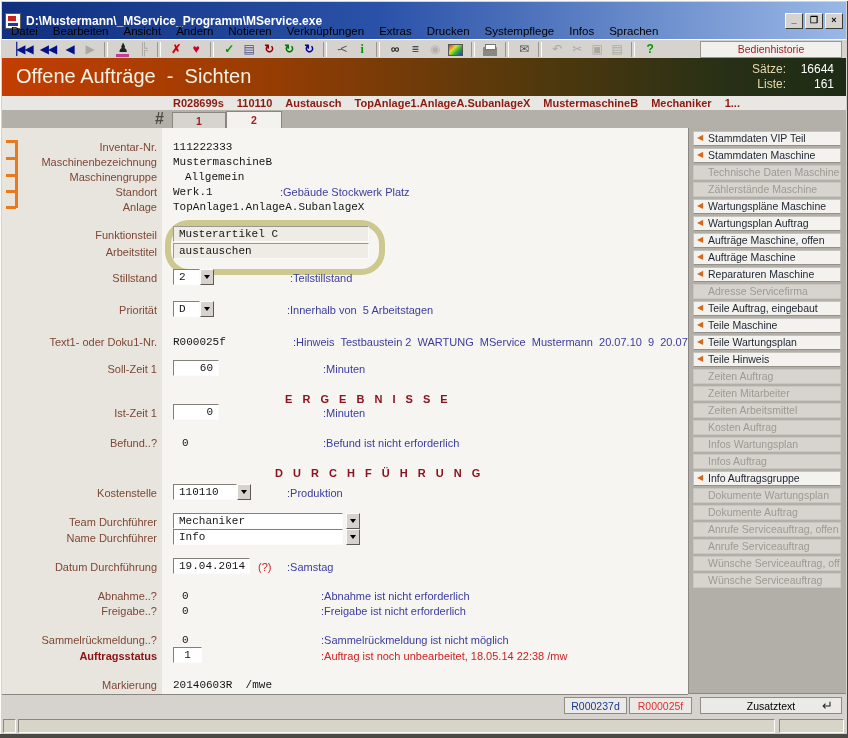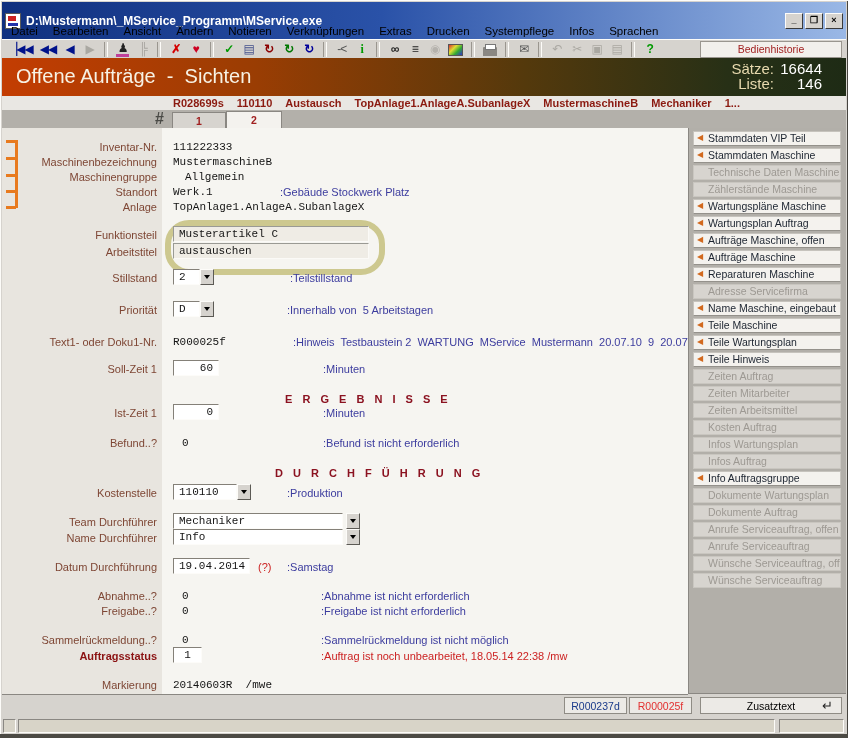--- a/index.html
+++ b/index.html
@@ -30,21 +30,21 @@
   .printer-icon{width:14px;height:9px;background:#8a8782;border-radius:1px 1px 0 0;position:relative;margin-top:3px;}
   .printer-icon::before{content:"";position:absolute;left:2px;top:-3px;width:9px;height:4px;background:#fff;border:1px solid #777;}
   .image-icon{width:13px;height:10px;border:1px solid #555;
     background:linear-gradient(135deg,#d33 0%,#dd3 35%,#3a3 65%,#33c 100%);}
   .bedienhistorie{margin-left:auto;margin-right:4px;width:140px;height:15px;background:#f2f0ec;
     border:1px solid #9a968f;color:#a22222;font-size:10.5px;text-align:center;line-height:14px;}
   
   .banner{position:absolute;left:2px;top:58px;right:2px;height:38px;
     background:linear-gradient(90deg,#c33d02 0%,#9a3d03 30%,#54390c 62%,#273016 86%,#1e2b15 100%);}
   .banner-title{position:absolute;left:14px;top:7px;font-size:20px;color:#f7f2e4;white-space:pre;}
-  .stats{position:absolute;right:24px;top:3px;font-size:15px;}
+  .stats{position:absolute;right:12px;top:3px;font-size:12px;}
   .stats .srow{display:flex;justify-content:flex-end;height:15px;align-items:center;}
   .stats .slabel{color:#e7d9ae;}
   .stats .sval{color:#fff;width:48px;text-align:right;white-space:pre;}
   
   .breadcrumb{position:absolute;left:2px;top:96px;right:2px;height:14px;background:#e9e7e3;
     display:flex;gap:13px;padding-left:171px;align-items:center;font-size:11px;font-weight:bold;color:#8b1a10;}
   .crumb{white-space:pre;}
   
   .tabstrip{position:absolute;left:2px;top:110px;right:2px;height:18px;background:#b3b0aa;}
   .hash{position:absolute;left:153px;top:0px;font-size:16px;font-weight:bold;color:#4a4a46;}
@@ -168,21 +168,21 @@
 
   <div class="banner">
     <span class="banner-title">Offene Aufträge  -  Sichten</span>
     <span class="stats">
       <span class="srow">
         <span class="slabel">Sätze:</span>
         <span class="sval">16644</span>
       </span>
       <span class="srow">
         <span class="slabel">Liste:</span>
-        <span class="sval">146</span>
+        <span class="sval">161</span>
       </span>
     </span>
   </div>
 
   <div class="breadcrumb">
     <span class="crumb">R028699s</span>
     <span class="crumb">110110</span>
     <span class="crumb">Austausch</span>
     <span class="crumb">TopAnlage1.AnlageA.SubanlageX</span>
     <span class="crumb">MustermaschineB</span>
@@ -350,21 +350,21 @@
       <div class="sb"><span class="sb-arrow">◀</span><span>Stammdaten VIP Teil</span></div>
       <div class="sb"><span class="sb-arrow">◀</span><span>Stammdaten Maschine</span></div>
       <div class="sb off"><span>Technische Daten Maschine</span></div>
       <div class="sb off"><span>Zählerstände Maschine</span></div>
       <div class="sb"><span class="sb-arrow">◀</span><span>Wartungspläne Maschine</span></div>
       <div class="sb"><span class="sb-arrow">◀</span><span>Wartungsplan Auftrag</span></div>
       <div class="sb"><span class="sb-arrow">◀</span><span>Aufträge Maschine, offen</span></div>
       <div class="sb"><span class="sb-arrow">◀</span><span>Aufträge Maschine</span></div>
       <div class="sb"><span class="sb-arrow">◀</span><span>Reparaturen Maschine</span></div>
       <div class="sb off"><span>Adresse Servicefirma</span></div>
-      <div class="sb"><span class="sb-arrow">◀</span><span>Name Maschine, eingebaut</span></div>
+      <div class="sb"><span class="sb-arrow">◀</span><span>Teile Auftrag, eingebaut</span></div>
       <div class="sb"><span class="sb-arrow">◀</span><span>Teile Maschine</span></div>
       <div class="sb"><span class="sb-arrow">◀</span><span>Teile Wartungsplan</span></div>
       <div class="sb"><span class="sb-arrow">◀</span><span>Teile Hinweis</span></div>
       <div class="sb off"><span>Zeiten Auftrag</span></div>
       <div class="sb off"><span>Zeiten Mitarbeiter</span></div>
       <div class="sb off"><span>Zeiten Arbeitsmittel</span></div>
       <div class="sb off"><span>Kosten Auftrag</span></div>
       <div class="sb off"><span>Infos Wartungsplan</span></div>
       <div class="sb off"><span>Infos Auftrag</span></div>
       <div class="sb"><span class="sb-arrow">◀</span><span>Info Auftragsgruppe</span></div>

